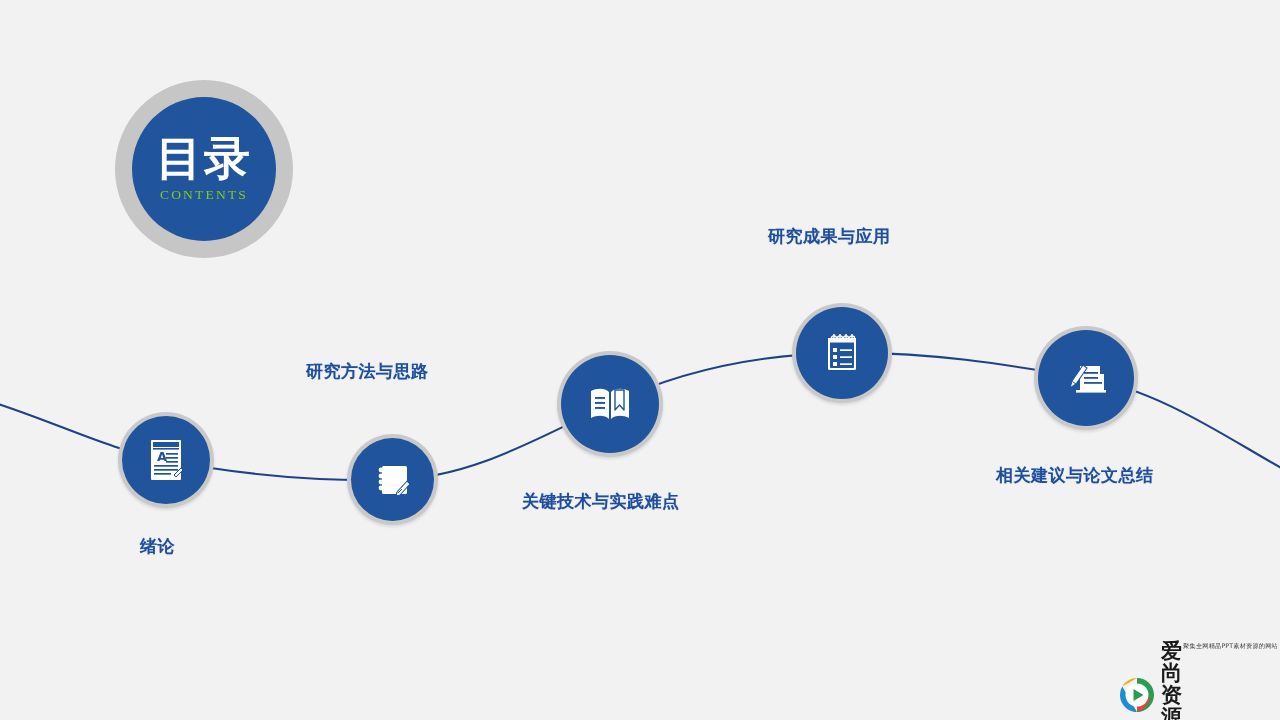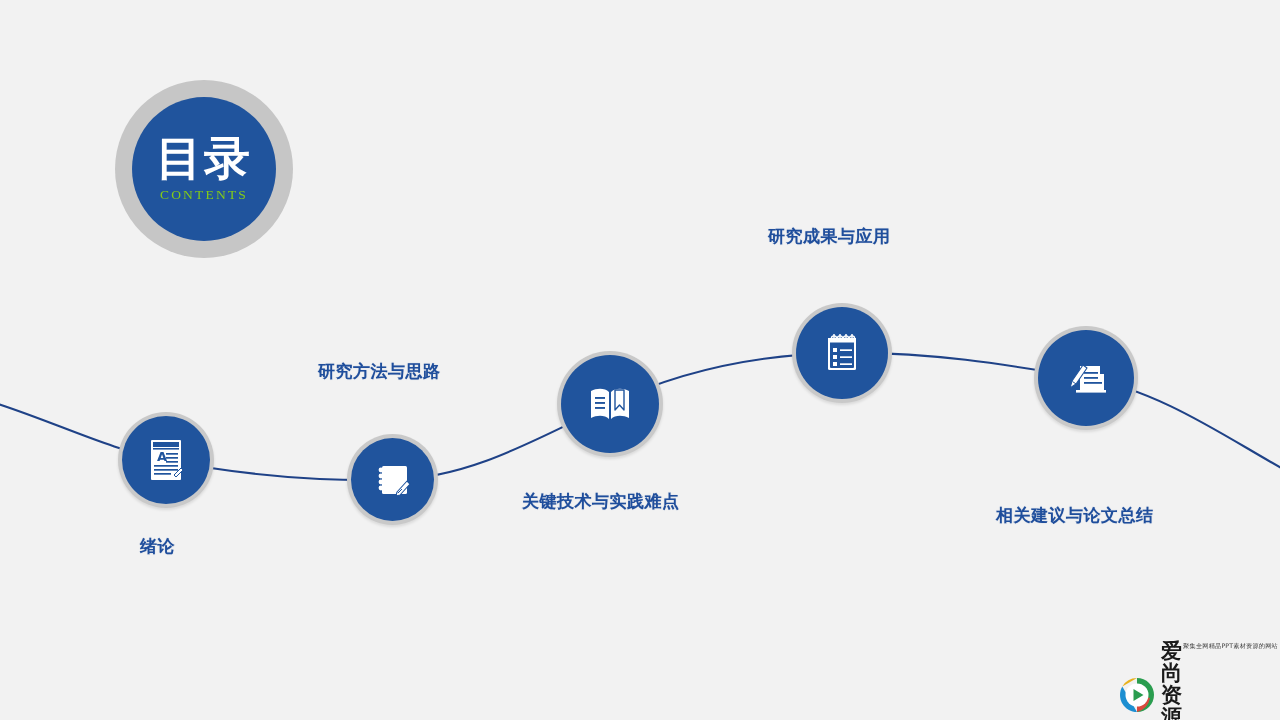--- a/index.html
+++ b/index.html
@@ -196,21 +196,21 @@
         <rect x="13" y="10" width="25" height="28" rx="1.5" fill="#ffffff"></rect>
         <circle cx="12" cy="14" r="2.4" fill="#ffffff"></circle>
         <circle cx="12" cy="20" r="2.4" fill="#ffffff"></circle>
         <circle cx="12" cy="26" r="2.4" fill="#ffffff"></circle>
         <circle cx="12" cy="32" r="2.4" fill="#ffffff"></circle>
         <path d="M 28 36 L 38 25 L 41 28 L 31 39 L 27 40 Z" fill="#ffffff" stroke="#20549d" stroke-width="1.1" stroke-linejoin="round"></path>
         <line x1="29" y1="37" x2="33" y2="33" stroke="#20549d" stroke-width="1"></line>
       </svg>
     </div>
   </div>
-  <div class="step-label" style="left:318px; top:360px;">研究方法与思路</div>
+  <div class="step-label" style="left:306px; top:360px;">研究方法与思路</div>
 
   <div class="node" style="left:557px; top:351px; width:106px; height:106px;">
     <div class="disc">
       <svg width="58" height="58" viewBox="0 0 58 58">
         <path d="M 10 16 C 16 13, 24 13, 28 17 L 28 44 C 24 40, 16 40, 10 43 Z" fill="#ffffff"></path>
         <path d="M 48 16 C 42 13, 34 13, 30 17 L 30 44 C 34 40, 42 40, 48 43 Z" fill="#ffffff"></path>
         <rect x="14" y="22" width="10" height="1.9" fill="#20549d"></rect>
         <rect x="14" y="27" width="10" height="1.9" fill="#20549d"></rect>
         <rect x="14" y="32" width="10" height="1.9" fill="#20549d"></rect>
         <path d="M 34 15 L 43 15 L 43 35 L 38.5 30 L 34 35 Z" fill="#ffffff" stroke="#20549d" stroke-width="1.4" stroke-linejoin="round"></path>
@@ -255,21 +255,21 @@
         <path d="M 42 16 L 46 24 L 42 24 Z" fill="#20549d"></path>
         <rect x="26" y="22" width="14" height="1.8" fill="#20549d"></rect>
         <rect x="26" y="27" width="14" height="1.8" fill="#20549d"></rect>
         <rect x="26" y="32" width="18" height="1.8" fill="#20549d"></rect>
         <path d="M 12 38 L 14 31 L 25 15 L 29 18 L 18 34 Z" fill="#ffffff" stroke="#20549d" stroke-width="1.1" stroke-linejoin="round"></path>
         <line x1="14.5" y1="31.5" x2="18" y2="34" stroke="#20549d" stroke-width="1"></line>
         <rect x="18" y="40" width="30" height="2.6" fill="#ffffff"></rect>
       </svg>
     </div>
   </div>
-  <div class="step-label" style="left:996px; top:464px;margin-top:40px;">相关建议与论文总结</div>
+  <div class="step-label" style="left:996px; top:464px;">相关建议与论文总结</div>
 
   <div id="watermark">
     <div class="wm-mark">
       <svg width="38" height="38" viewBox="0 0 38 38">
         <path d="M 19 2 A 17 17 0 0 1 19 36 Z" fill="#2a9d4f"></path>
         <path d="M 19 36 A 17 17 0 0 1 4.3 10.5 Z" fill="#1d8fd1"></path>
         <path d="M 4.3 10.5 A 17 17 0 0 1 19 2 Z" fill="#e8b21f"></path>
         <path d="M 32 22 A 17 17 0 0 1 19 36 L 19 19 Z" fill="#d94a3d"></path>
         <circle cx="19" cy="19" r="11.5" fill="#ffffff"></circle>
         <path d="M 15.5 13 L 25.5 19 L 15.5 25 Z" fill="#2a9d4f"></path>

